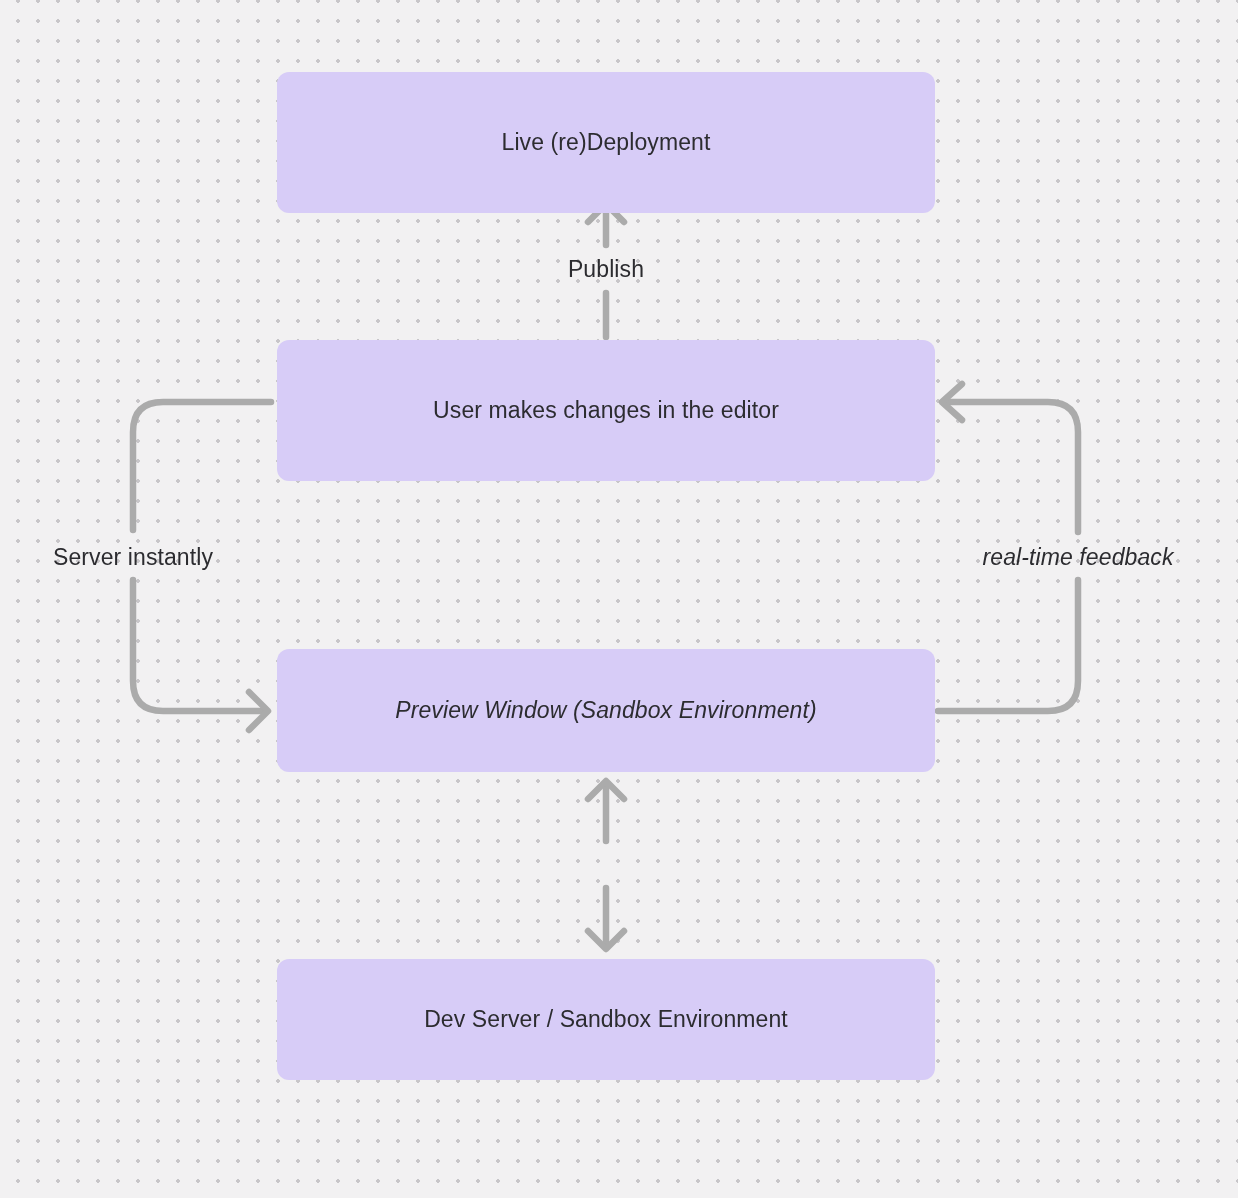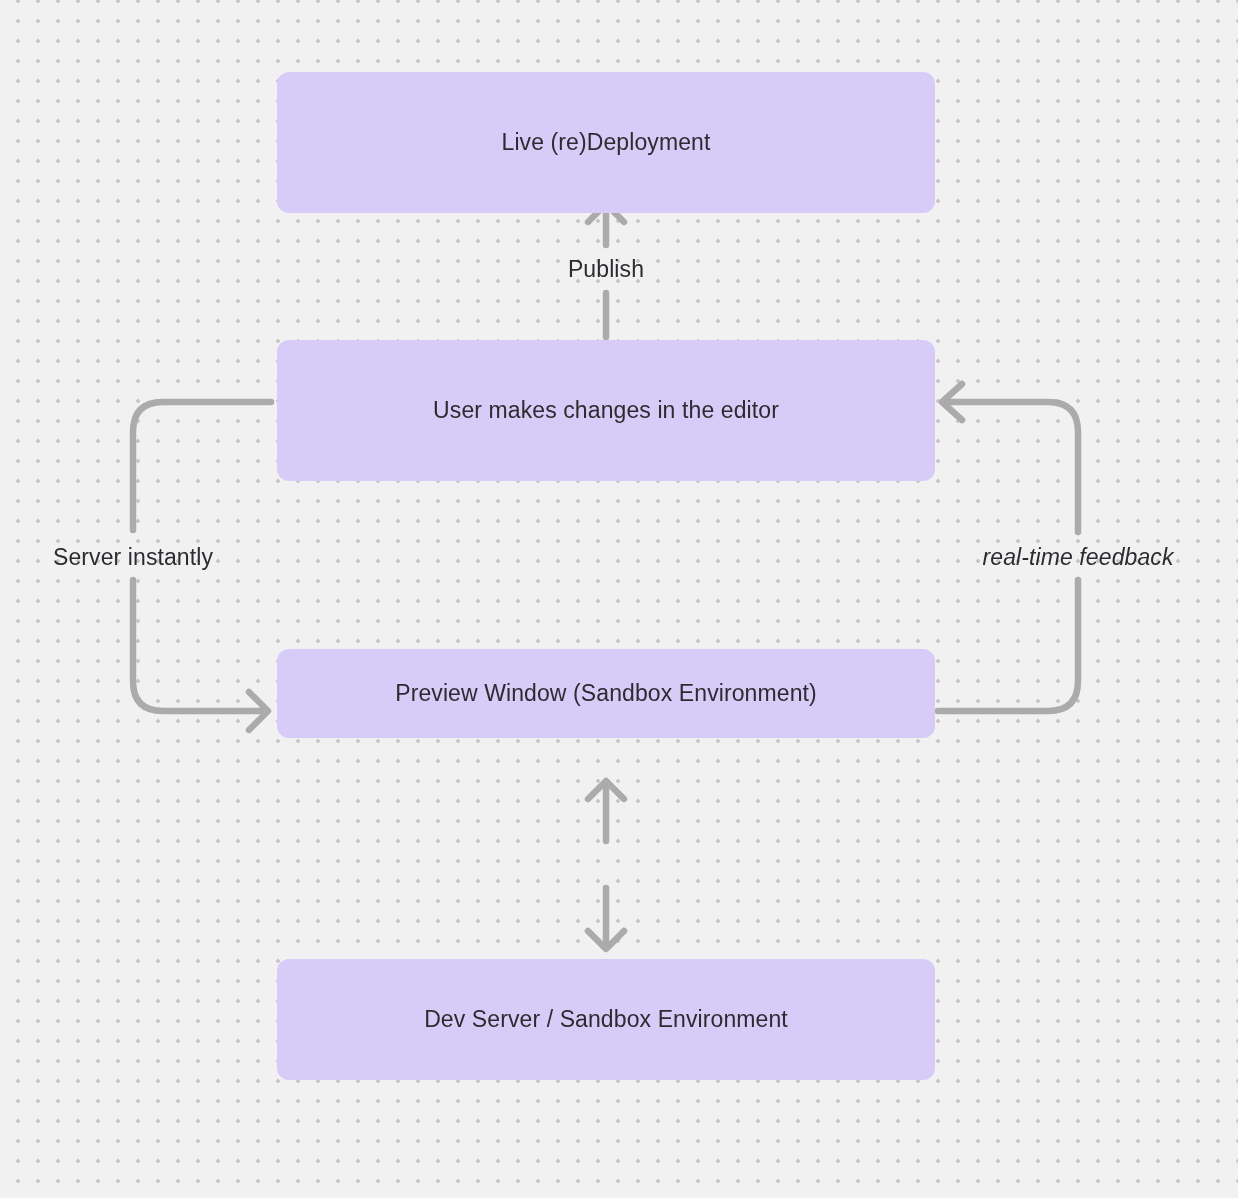--- a/index.html
+++ b/index.html
@@ -80,21 +80,21 @@
   </svg>
 
   <div class="node" style="top: 72px;">
     <span class="node-label">Live (re)Deployment</span>
   </div>
 
   <div class="node" style="top: 340px;">
     <span class="node-label">User makes changes in the editor</span>
   </div>
 
-  <div class="node" style="top: 649px; height: 89px;">
+  <div class="node" style="top: 649px; height: 123px; font-style: italic;">
     <span class="node-label">Preview Window (Sandbox Environment)</span>
   </div>
 
   <div class="node" style="top: 959px; height: 121px;">
     <span class="node-label">Dev Server / Sandbox Environment</span>
   </div>
 
   <div class="edge-label" style="left: 606px; top: 269px;">Publish</div>
 
   <div class="edge-label" style="left: 133px; top: 557px;">Server instantly</div>

